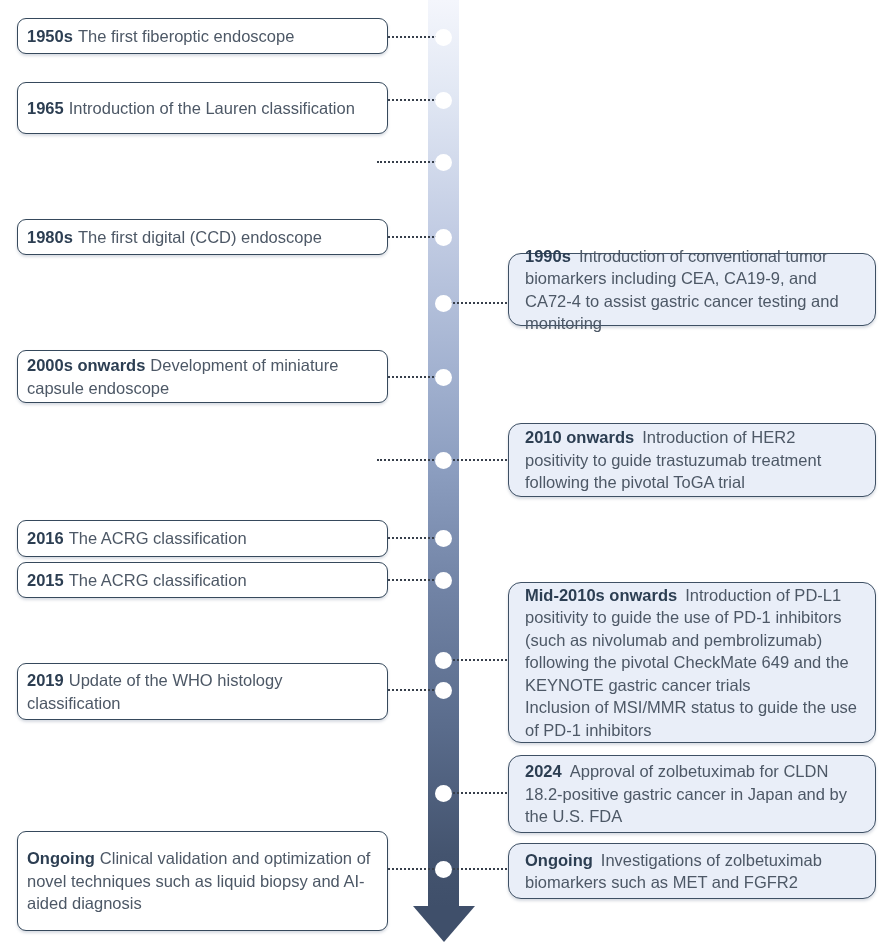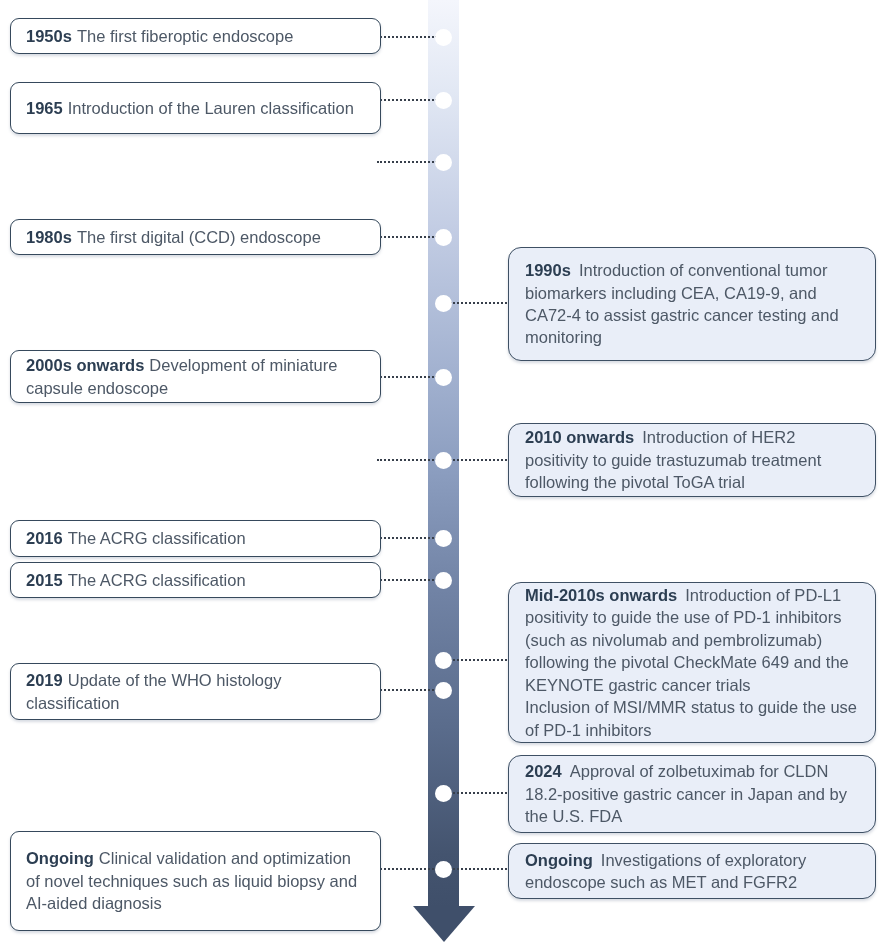--- a/index.html
+++ b/index.html
@@ -30,22 +30,22 @@
   }
   .conn.cl{left:377px;width:60px;}
   .conn.cr{left:450px;width:60px;}
   
   .box{
     position:absolute;box-sizing:border-box;display:flex;align-items:center;
     font-size:16.5px;line-height:1.36;color:#4d5866;z-index:3;
   }
   .box .inner{width:100%;}
   .box.left{
-    left:10px;width:371px;background:#ffffff;border:1.6px solid #36495c;
-    border-radius:9px;padding:4px 15px;box-shadow:0 2px 3px rgba(110,125,150,0.28);
+    left:17px;width:371px;background:#ffffff;border:1.6px solid #36495c;
+    border-radius:9px;padding:4px 9px;box-shadow:0 2px 3px rgba(110,125,150,0.28);
   }
   .box.right{
     left:508px;width:368px;background:#e9eef8;border:1.6px solid #3e5064;
     border-radius:13px;padding:6px 16px;box-shadow:0 2px 3px rgba(110,125,150,0.28);
   }
   .yr{font-weight:bold;color:#2c3e52;margin-right:5px;}
   .box.right .yr{margin-right:8px;}
 </style>
 </head>
 <body>
@@ -104,30 +104,30 @@
   <div class="box left" style="top:562px;height:36px">
     <div class="inner"><span class="yr">2015</span><span>The ACRG classification</span></div>
   </div>
   <div class="box left" style="top:663px;height:57px">
     <div class="inner"><span class="yr">2019</span><span>Update of the WHO histology classification</span></div>
   </div>
   <div class="box left" style="top:831px;height:100px">
     <div class="inner"><span class="yr">Ongoing</span><span>Clinical validation and optimization of novel techniques such as liquid biopsy and AI-aided diagnosis</span></div>
   </div>
 
-  <div class="box right" style="top:247px;height:114px">
+  <div class="box right" style="top:253px;height:73px">
     <div class="inner"><span class="yr">1990s</span><span>Introduction of conventional tumor biomarkers including CEA, CA19-9, and CA72-4 to assist gastric cancer testing and monitoring</span></div>
   </div>
   <div class="box right" style="top:423px;height:74px">
     <div class="inner"><span class="yr">2010 onwards</span><span>Introduction of HER2 positivity to guide trastuzumab treatment following the pivotal ToGA trial</span></div>
   </div>
   <div class="box right" style="top:582px;height:161px">
     <div class="inner"><span class="yr">Mid-2010s onwards</span><span>Introduction of PD-L1 positivity to guide the use of PD-1 inhibitors (such as nivolumab and pembrolizumab) following the pivotal CheckMate 649 and the KEYNOTE gastric cancer trials</span><br>
     <span>Inclusion of MSI/MMR status to guide the use of PD-1 inhibitors</span></div>
   </div>
   <div class="box right" style="top:755px;height:78px">
     <div class="inner"><span class="yr">2024</span><span>Approval of zolbetuximab for CLDN 18.2-positive gastric cancer in Japan and by the U.S. FDA</span></div>
   </div>
   <div class="box right" style="top:843px;height:56px">
-    <div class="inner"><span class="yr">Ongoing</span><span>Investigations of exploratory endoscope such as MET and FGFR2</span></div>
+    <div class="inner"><span class="yr">Ongoing</span><span>Investigations of zolbetuximab biomarkers such as MET and FGFR2</span></div>
   </div>
 
 </div>
 
 </body></html>

